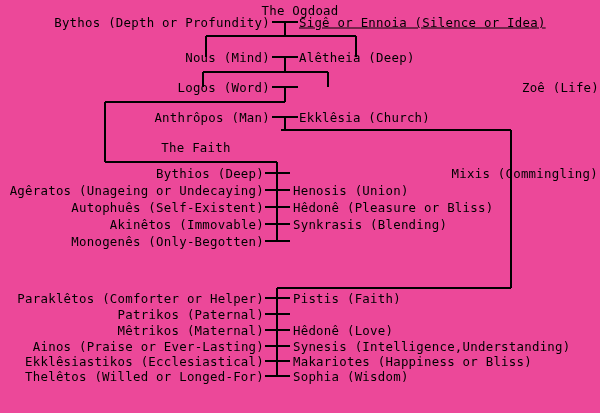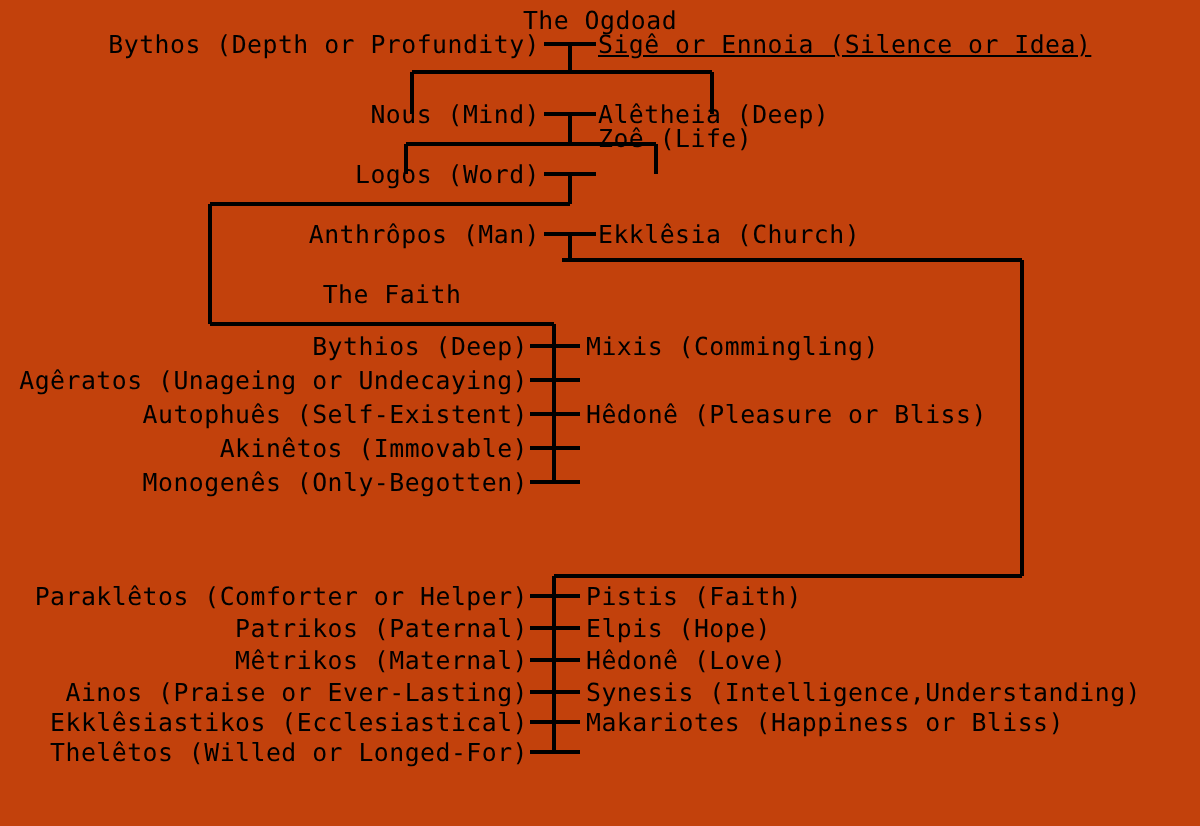--- a/index.html
+++ b/index.html
@@ -9,21 +9,21 @@
   }
   body {
     font-family: "DejaVu Sans Mono", "Liberation Mono", monospace;
     color: #000000;
   }
   #diagram {
     position: relative;
     width: 600px;
     height: 413px;
     overflow: hidden;
-    background: #c2410c;
+    background: #ec4899;
   }
   svg.lines {
     position: absolute;
     left: 0;
     top: 0;
     width: 600px;
     height: 413px;
     pointer-events: none;
   }
   svg.lines line, svg.lines path {
@@ -106,50 +106,52 @@
 
   <div class="txt heading" style="left:300px; top:10px;">The Ogdoad</div>
 
   <div class="txt left row-left" style="right:330px; top:22px; width:300px;">Bythos (Depth or Profundity)</div>
   <div class="txt right row-right" style="left:299px; top:22px; width:300px;text-decoration:underline;">Sigê or Ennoia (Silence or Idea)</div>
 
   <div class="txt left row-left" style="right:330px; top:57px; width:300px;">Nous (Mind)</div>
   <div class="txt right row-right" style="left:299px; top:57px; width:300px;">Alêtheia (Deep)</div>
 
   <div class="txt left row-left" style="right:330px; top:87px; width:300px;">Logos (Word)</div>
-  <div class="txt right row-right" style="left:299px; top:69px; width:300px;">Zoê (Life)</div>
+  <div class="txt right row-right" style="left:299px; top:87px; width:300px;text-align:right;">Zoê (Life)</div>
 
   <div class="txt left row-left" style="right:330px; top:117px; width:300px;">Anthrôpos (Man)</div>
   <div class="txt right row-right" style="left:299px; top:117px; width:300px;">Ekklêsia (Church)</div>
 
   <div class="txt heading" style="left:196px; top:147px;">The Faith</div>
 
   <div class="txt left row-left" style="right:336px; top:173px; width:290px;">Bythios (Deep)</div>
-  <div class="txt right row-right" style="left:293px; top:173px; width:305px;">Mixis (Commingling)</div>
+  <div class="txt right row-right" style="left:293px; top:173px; width:305px;text-align:right;">Mixis (Commingling)</div>
 
   <div class="txt left row-left" style="right:336px; top:190px; width:290px;">Agêratos (Unageing or Undecaying)</div>
+  <div class="txt right row-right" style="left:293px; top:190px; width:305px;">Henosis (Union)</div>
 
   <div class="txt left row-left" style="right:336px; top:207px; width:290px;">Autophuês (Self-Existent)</div>
   <div class="txt right row-right" style="left:293px; top:207px; width:305px;">Hêdonê (Pleasure or Bliss)</div>
 
   <div class="txt left row-left" style="right:336px; top:224px; width:290px;">Akinêtos (Immovable)</div>
+  <div class="txt right row-right" style="left:293px; top:224px; width:305px;">Synkrasis (Blending)</div>
 
   <div class="txt left row-left" style="right:336px; top:241px; width:290px;">Monogenês (Only-Begotten)</div>
 
 
   <div class="txt left row-left" style="right:336px; top:298px; width:290px;">Paraklêtos (Comforter or Helper)</div>
   <div class="txt right row-right" style="left:293px; top:298px; width:307px;">Pistis (Faith)</div>
 
   <div class="txt left row-left" style="right:336px; top:314px; width:290px;">Patrikos (Paternal)</div>
-  <div class="txt right row-right" style="left:293px; top:314px; width:307px;">Elpis (Hope)</div>
 
   <div class="txt left row-left" style="right:336px; top:330px; width:290px;">Mêtrikos (Maternal)</div>
   <div class="txt right row-right" style="left:293px; top:330px; width:307px;">Hêdonê (Love)</div>
 
   <div class="txt left row-left" style="right:336px; top:346px; width:290px;">Ainos (Praise or Ever-Lasting)</div>
   <div class="txt right row-right" style="left:293px; top:346px; width:307px;">Synesis (Intelligence,Understanding)</div>
 
   <div class="txt left row-left" style="right:336px; top:361px; width:290px;">Ekklêsiastikos (Ecclesiastical)</div>
   <div class="txt right row-right" style="left:293px; top:361px; width:307px;">Makariotes (Happiness or Bliss)</div>
 
   <div class="txt left row-left" style="right:336px; top:376px; width:290px;">Thelêtos (Willed or Longed-For)</div>
+  <div class="txt right row-right" style="left:293px; top:376px; width:307px;">Sophia (Wisdom)</div>
 
 </div>
 
 </body></html>

